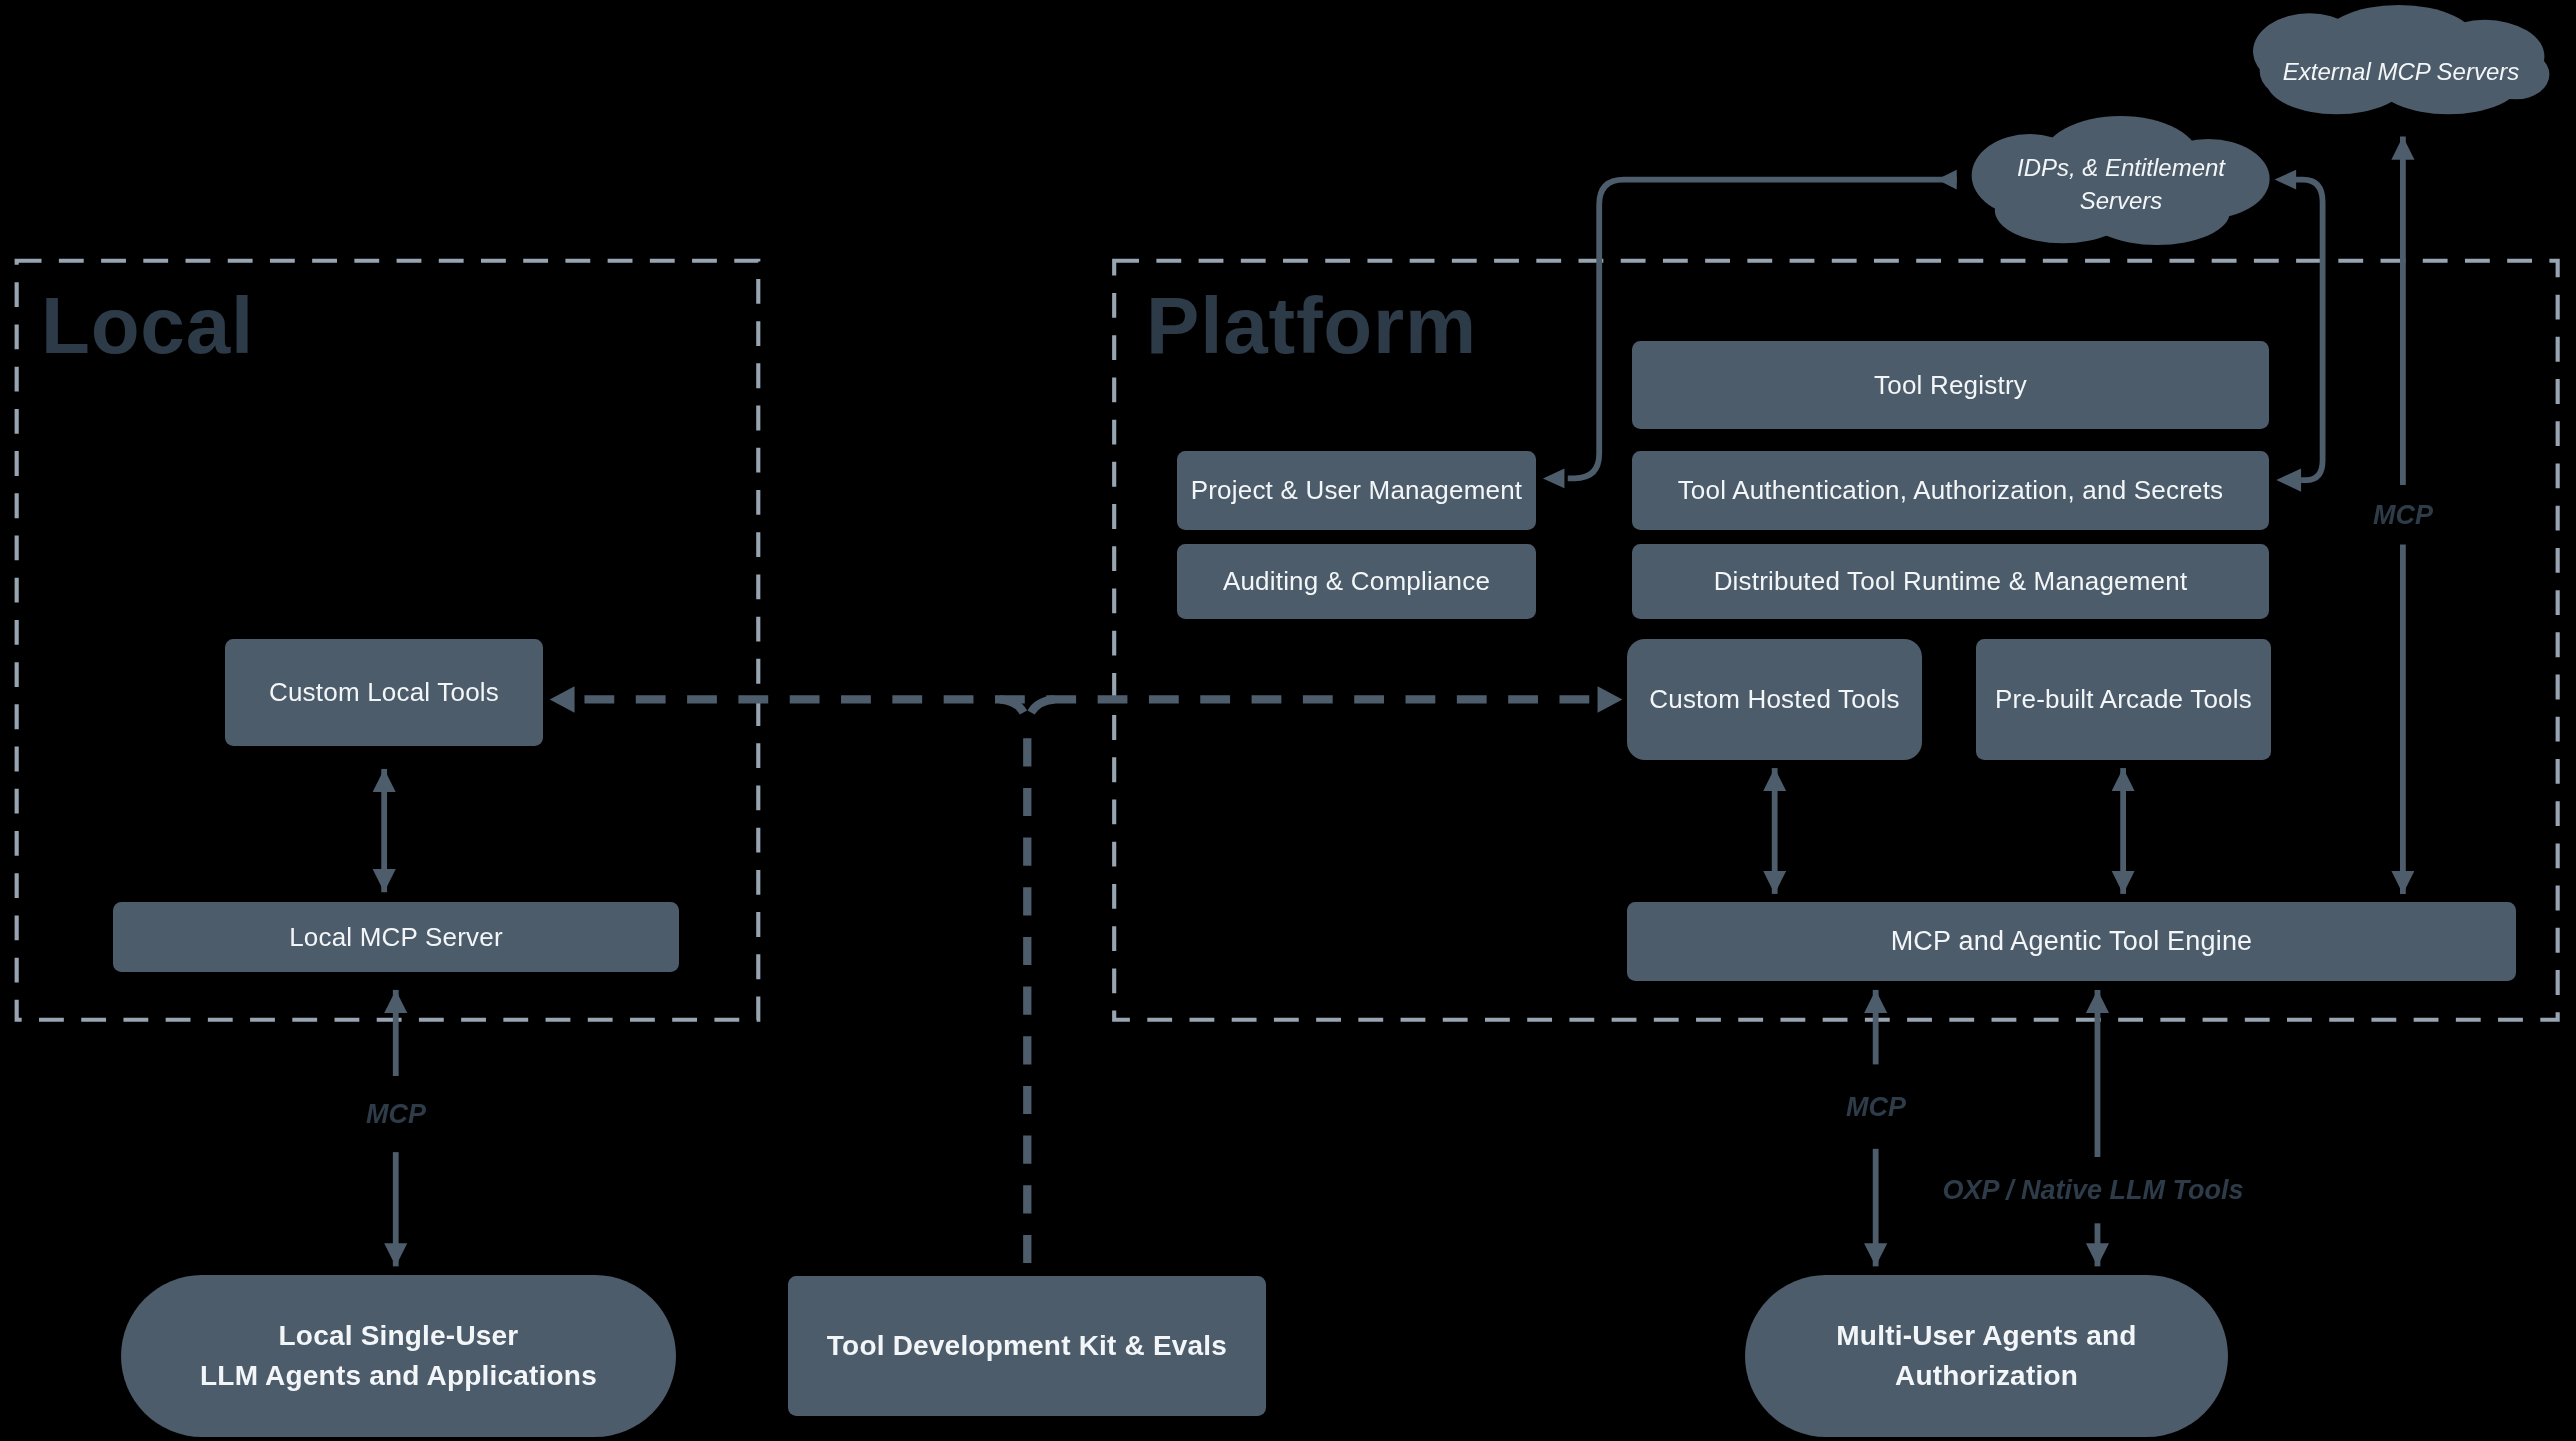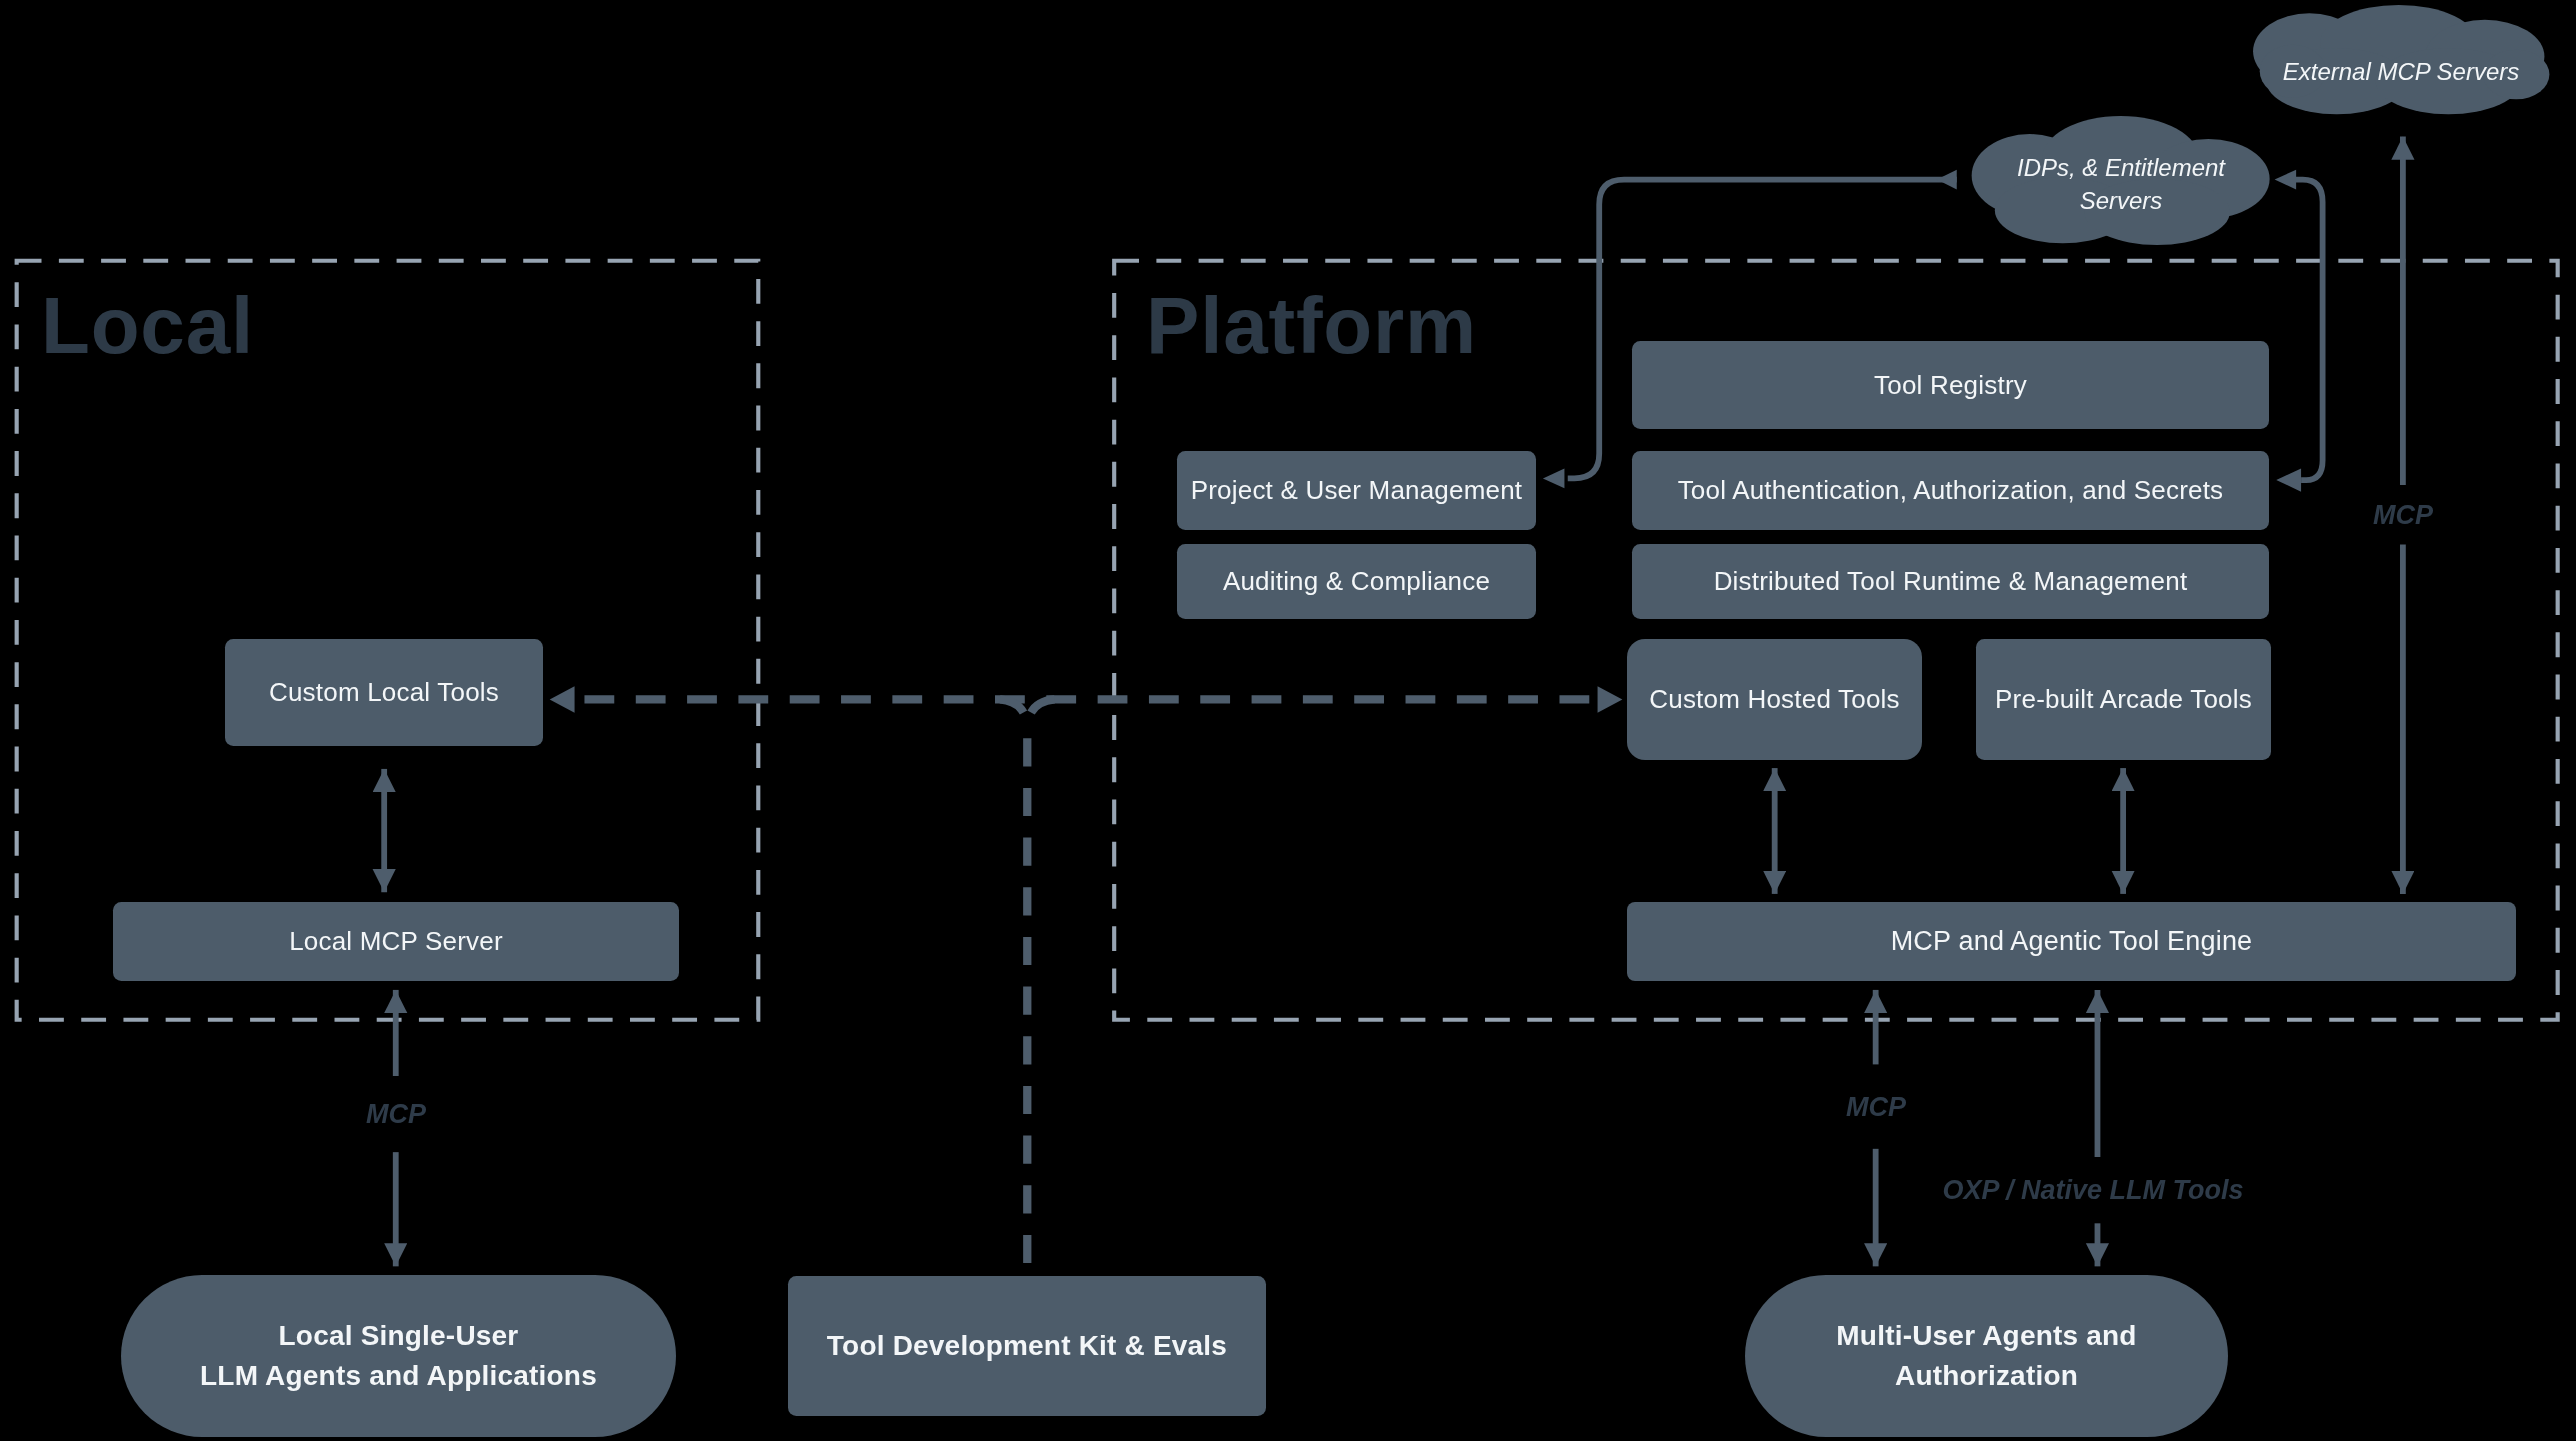--- a/index.html
+++ b/index.html
@@ -147,25 +147,25 @@
   </div>
 
   <div class="node" style="left:1976px;top:639px;width:295px;height:121px;">
     <span>Pre-built Arcade Tools</span>
   </div>
 
   <div class="node" style="left:225px;top:639px;width:318px;height:107px;">
     <span>Custom Local Tools</span>
   </div>
 
-  <div class="node" style="left:113px;top:902px;width:566px;height:79px;">
+  <div class="node" style="left:113px;top:902px;width:566px;height:70px;">
     <span>Local MCP Server</span>
   </div>
 
-  <div class="node" style="left:1627px;top:902px;width:889px;height:79px;font-size:27px;border-radius:8px;">
+  <div class="node" style="left:1627px;top:902px;width:889px;height:79px;font-size:27px;">
     <span>MCP and Agentic Tool Engine</span>
   </div>
 
   <div class="node bold pill" style="left:121px;top:1275px;width:555px;height:162px;">
     <div>
       <div>Local Single-User</div>
       <div>LLM Agents and Applications</div>
     </div>
   </div>
 

